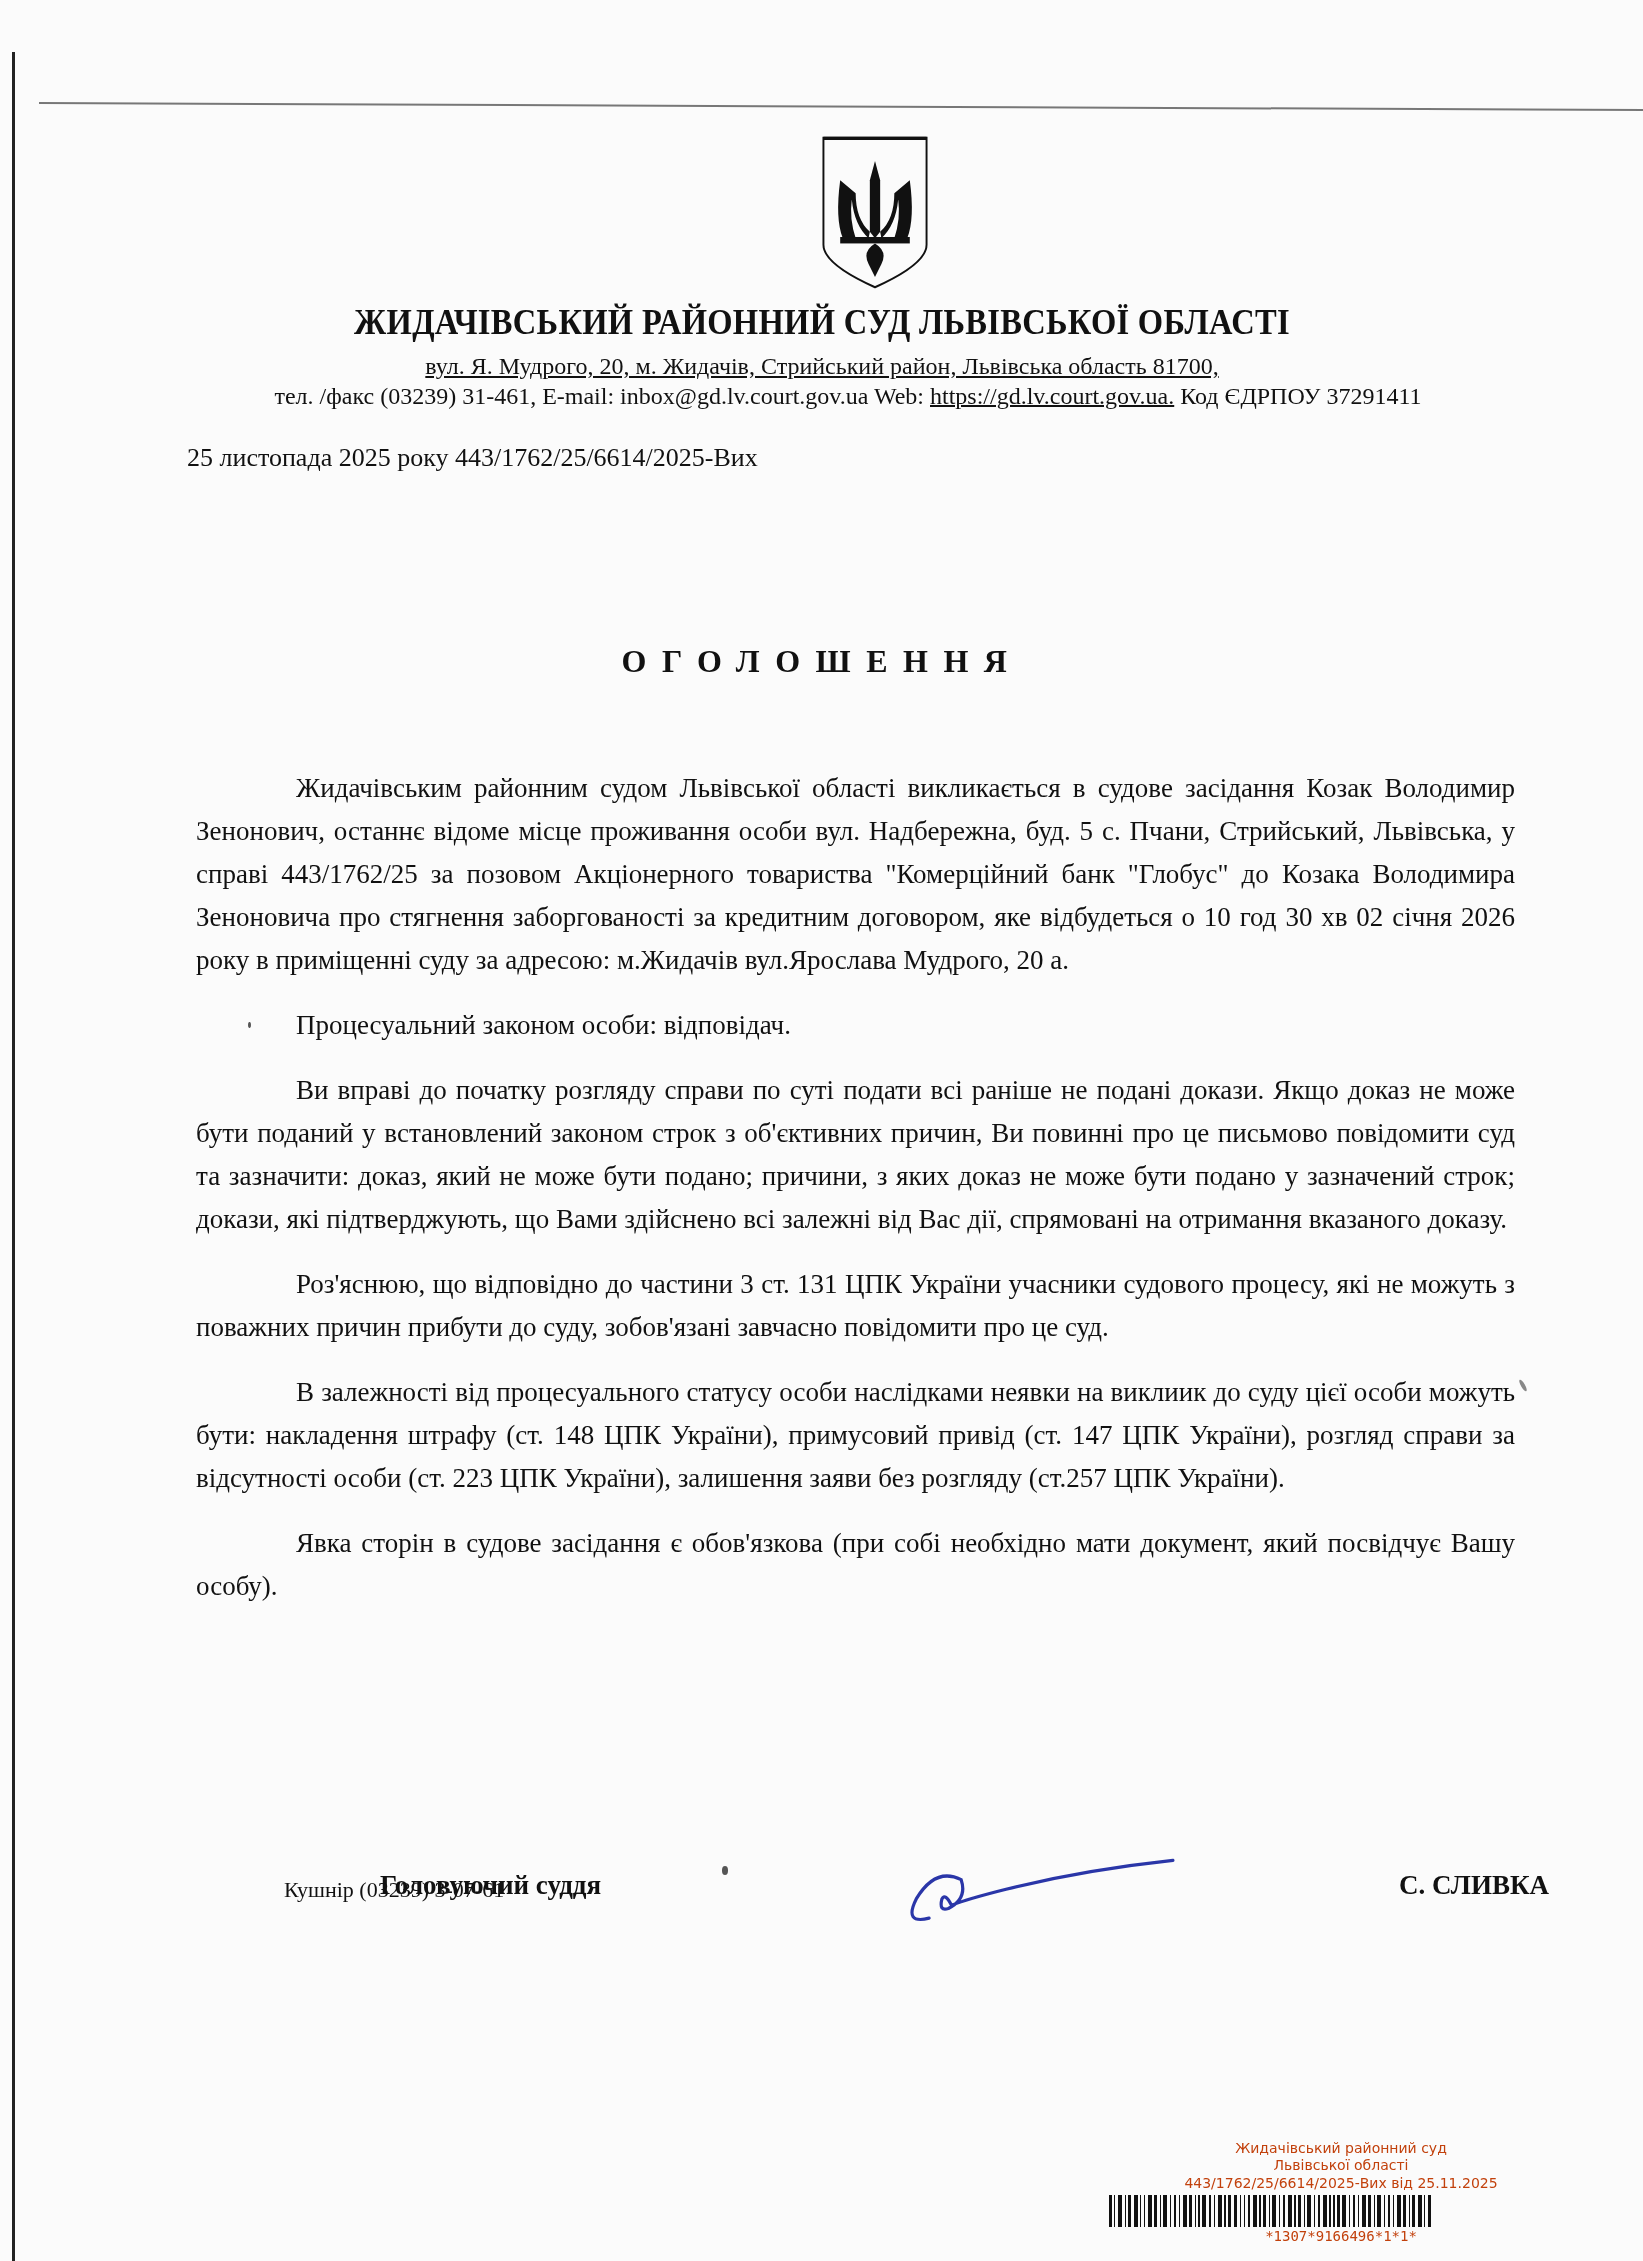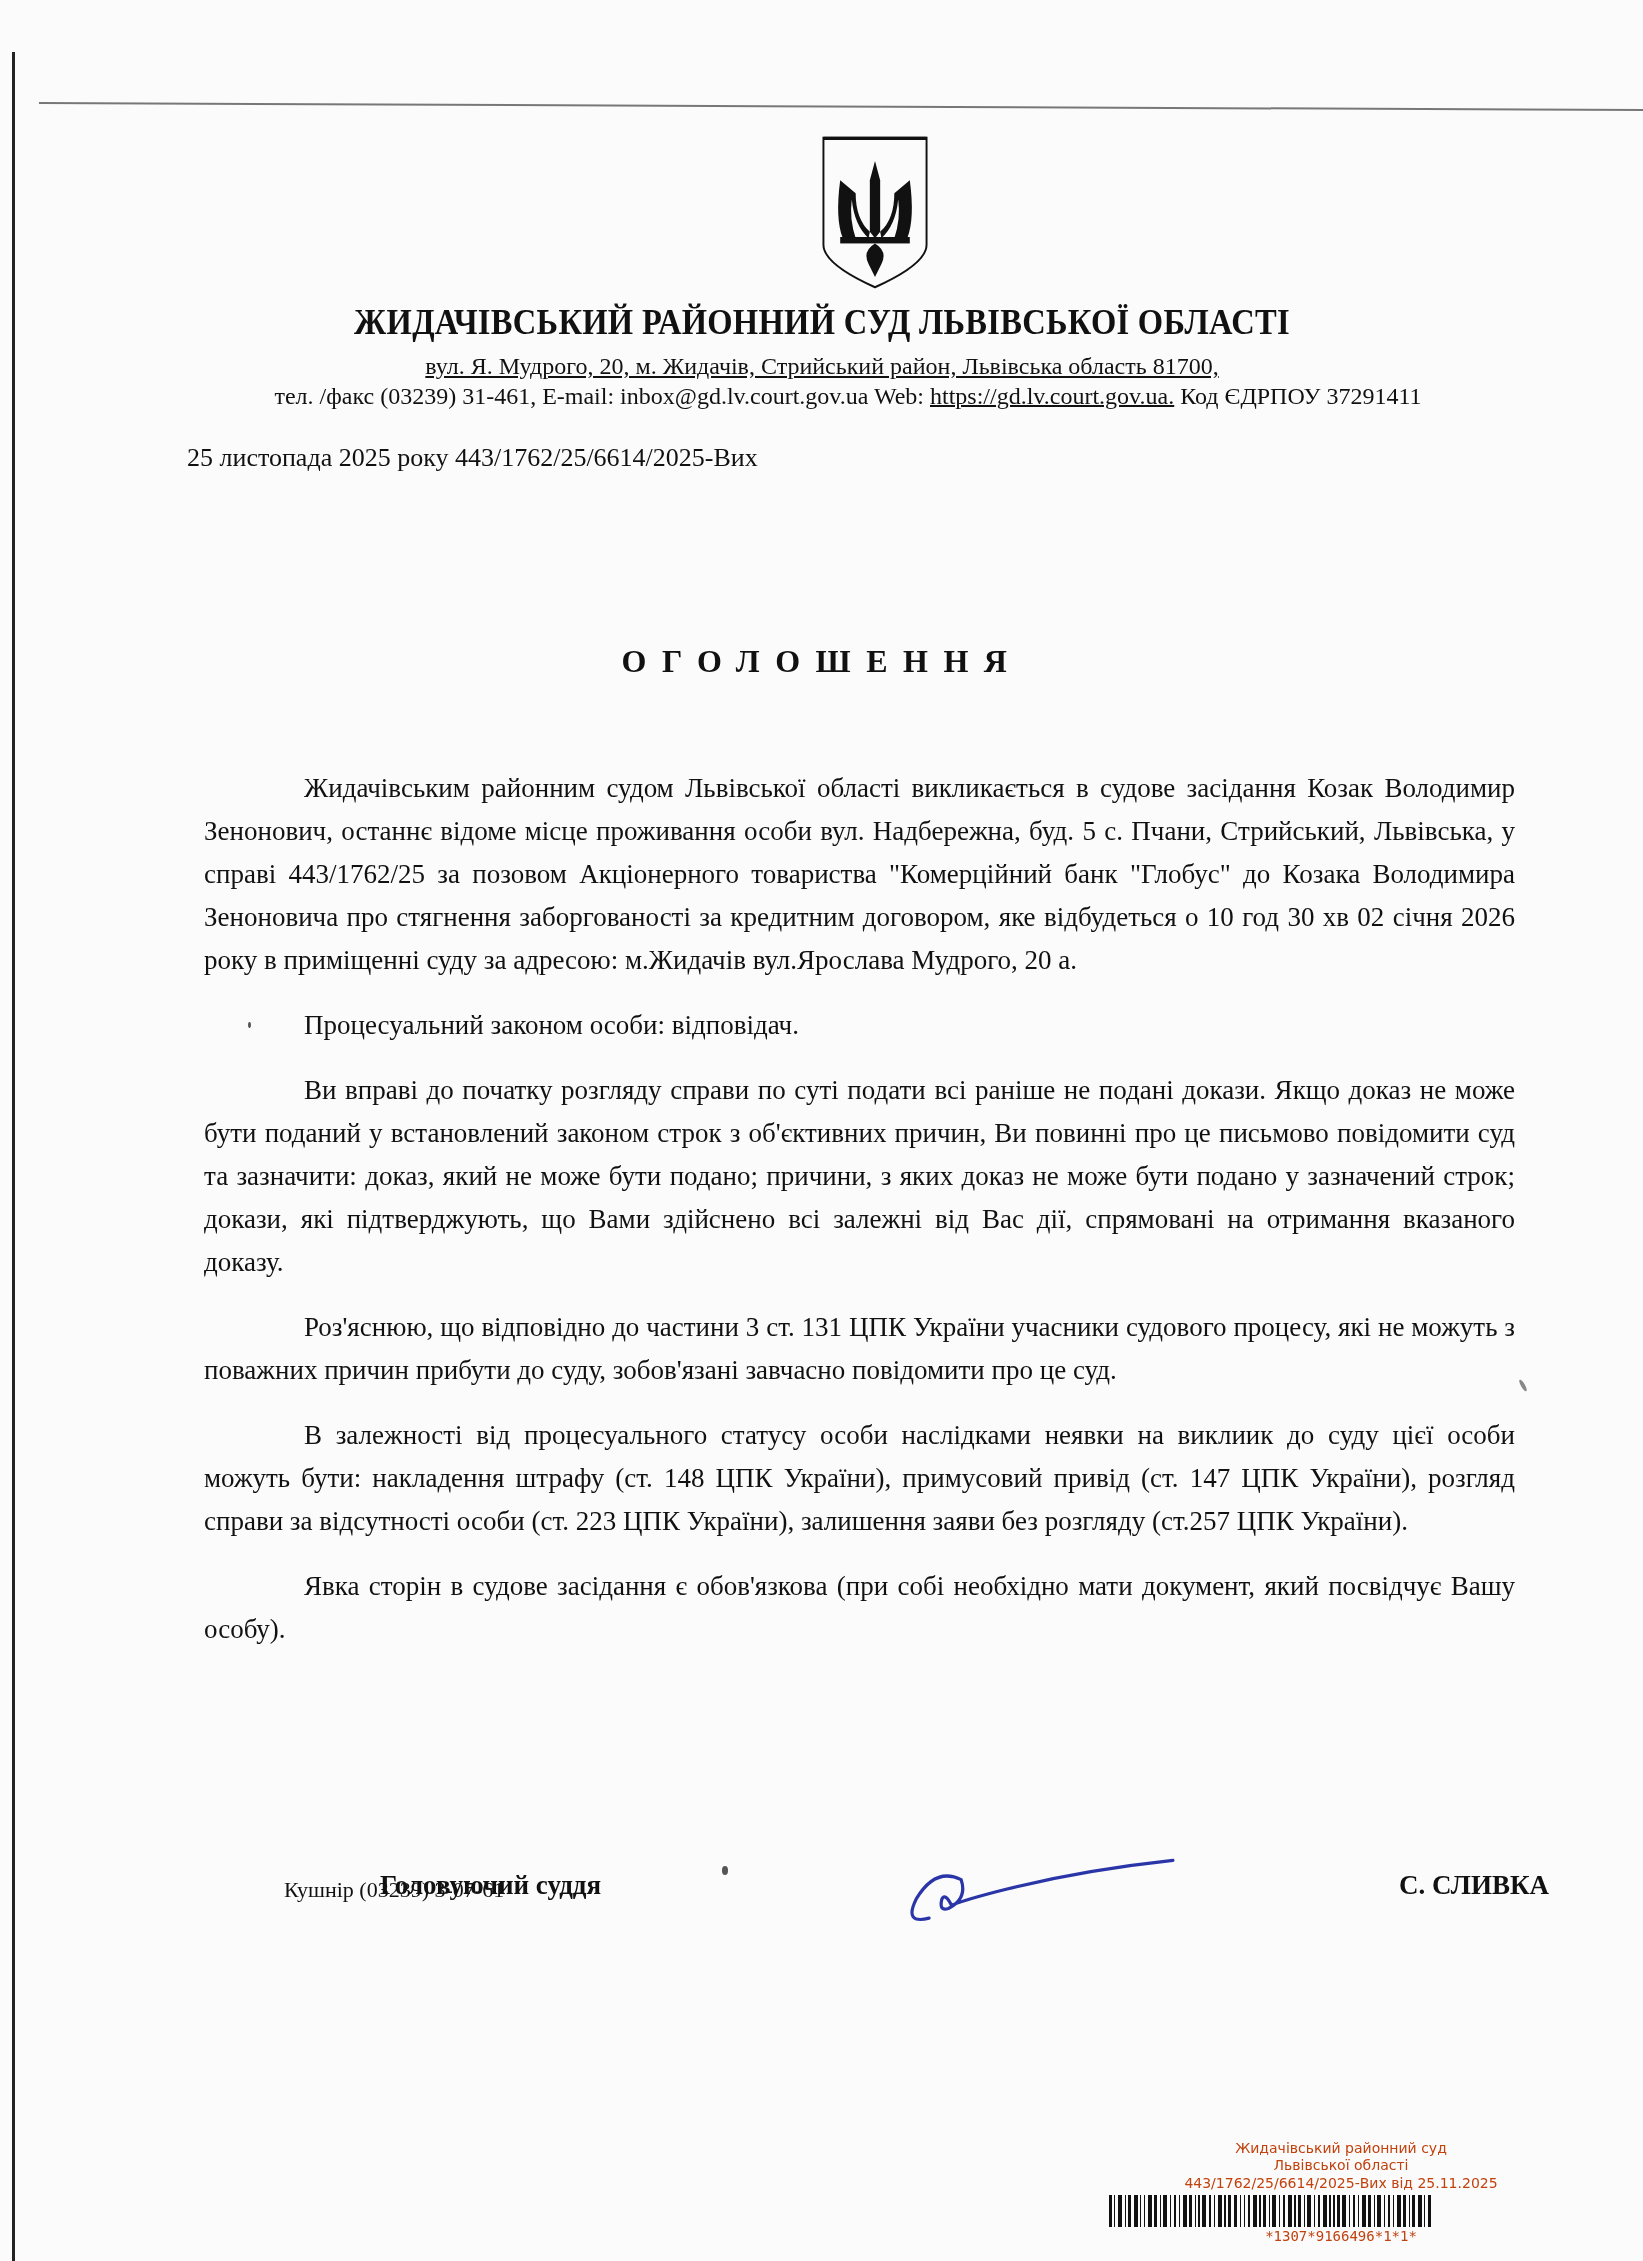--- a/index.html
+++ b/index.html
@@ -9,21 +9,21 @@
   .page-edge-top { position:absolute; left:39px; top:102px; width:1605px; height:1.9px; background:#777; transform:rotate(0.25deg); transform-origin:left; }
   .emblem { position:absolute; left:817px; top:135px; width:116px; height:155px; }
   .title { position:absolute; left:0; width:1644px; top:303px; text-align:center; font-weight:bold; font-size:35px; letter-spacing:0.3px; transform:scaleX(0.93); }
   .addr { position:absolute; left:0; width:1644px; text-align:center; font-size:24px; }
   .addr1 { top:353px;text-decoration:underline; }
   .addr2 { top:383px; left:26px; }
   .addr2 .link { text-decoration:underline; text-decoration-thickness:1.9px; }
   .outno { position:absolute; left:187px; top:443px; font-size:26px; }
   .heading { position:absolute; left:0; width:1644px; top:643px; text-align:center; font-weight:bold; font-size:32px; letter-spacing:15.5px; }
   .body { position:absolute; left:188px; width:1327px; top:767px; font-size:27px; line-height:43px; text-align:justify; }
-  .body p { margin:0 0 22px 16px; text-indent:100px; }
+  .body p { margin:0 0 22px 8px; text-indent:100px; }
   .sig-row { position:absolute; top:1860px; left:0; width:1644px; height:77px; }
   .sig-label { position:absolute; left:380px; top:10.3px; font-weight:bold; font-size:27px; }
   .sig-name { position:absolute; left:1399px; top:10.3px; font-weight:bold; font-size:27px; }
   .signature { position:absolute; left:890px; top:-6.4px; width:322px; height:77px; }
   .contact { position:absolute; left:284px; top:1877px; font-size:22px; }
   .stamp { position:absolute; left:1096px; top:2140px; width:490px; text-align:center; font-family:"DejaVu Sans", "Liberation Sans", sans-serif; font-size:14px; line-height:17.4px; color:#c2410c; }
   .barcode { display:flex; height:32px; margin:2.6px 0 0 13px; width:464px; align-items:stretch; }
   .barcode span { background:#111; margin-right:2.6px; }
   .bc-text { font-family:"DejaVu Sans Mono", "Liberation Mono", monospace; font-size:14px; margin-top:1.3px; height:13px; overflow:hidden; }
   .speck { position:absolute; background:#555; border-radius:50%; }

